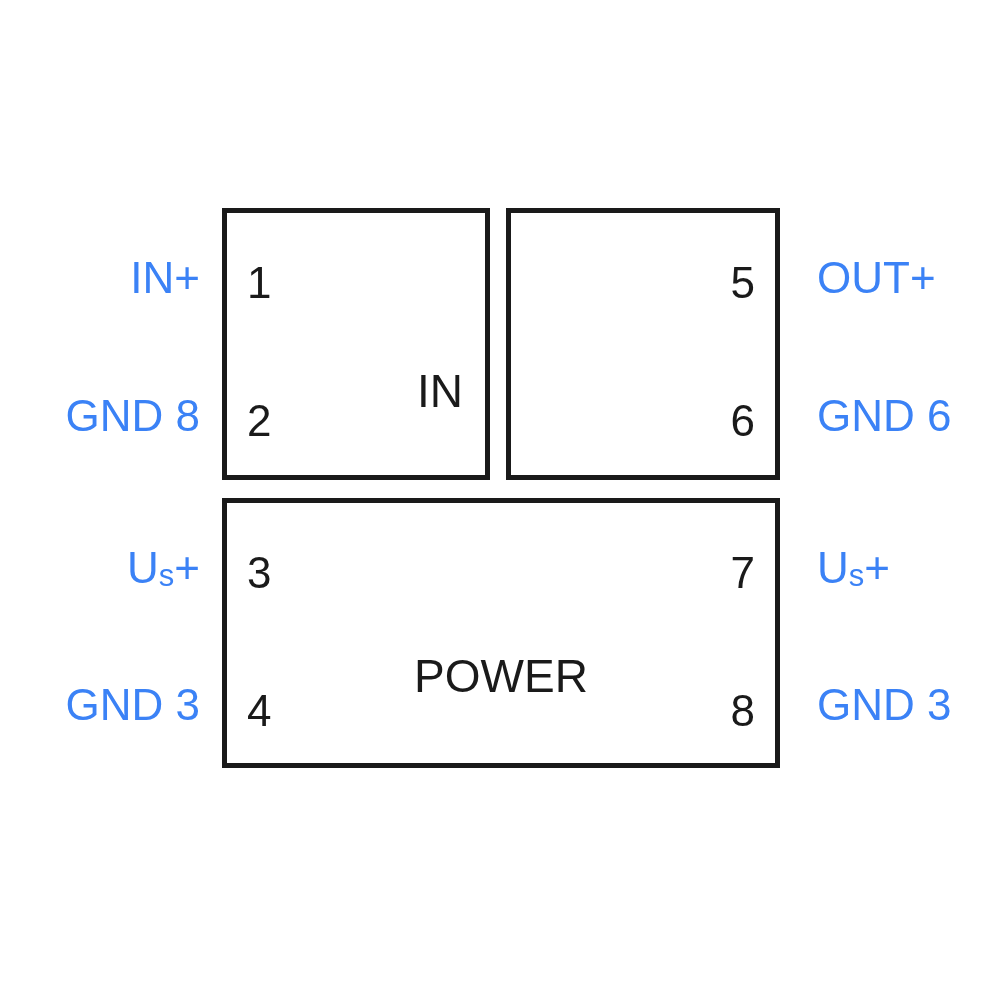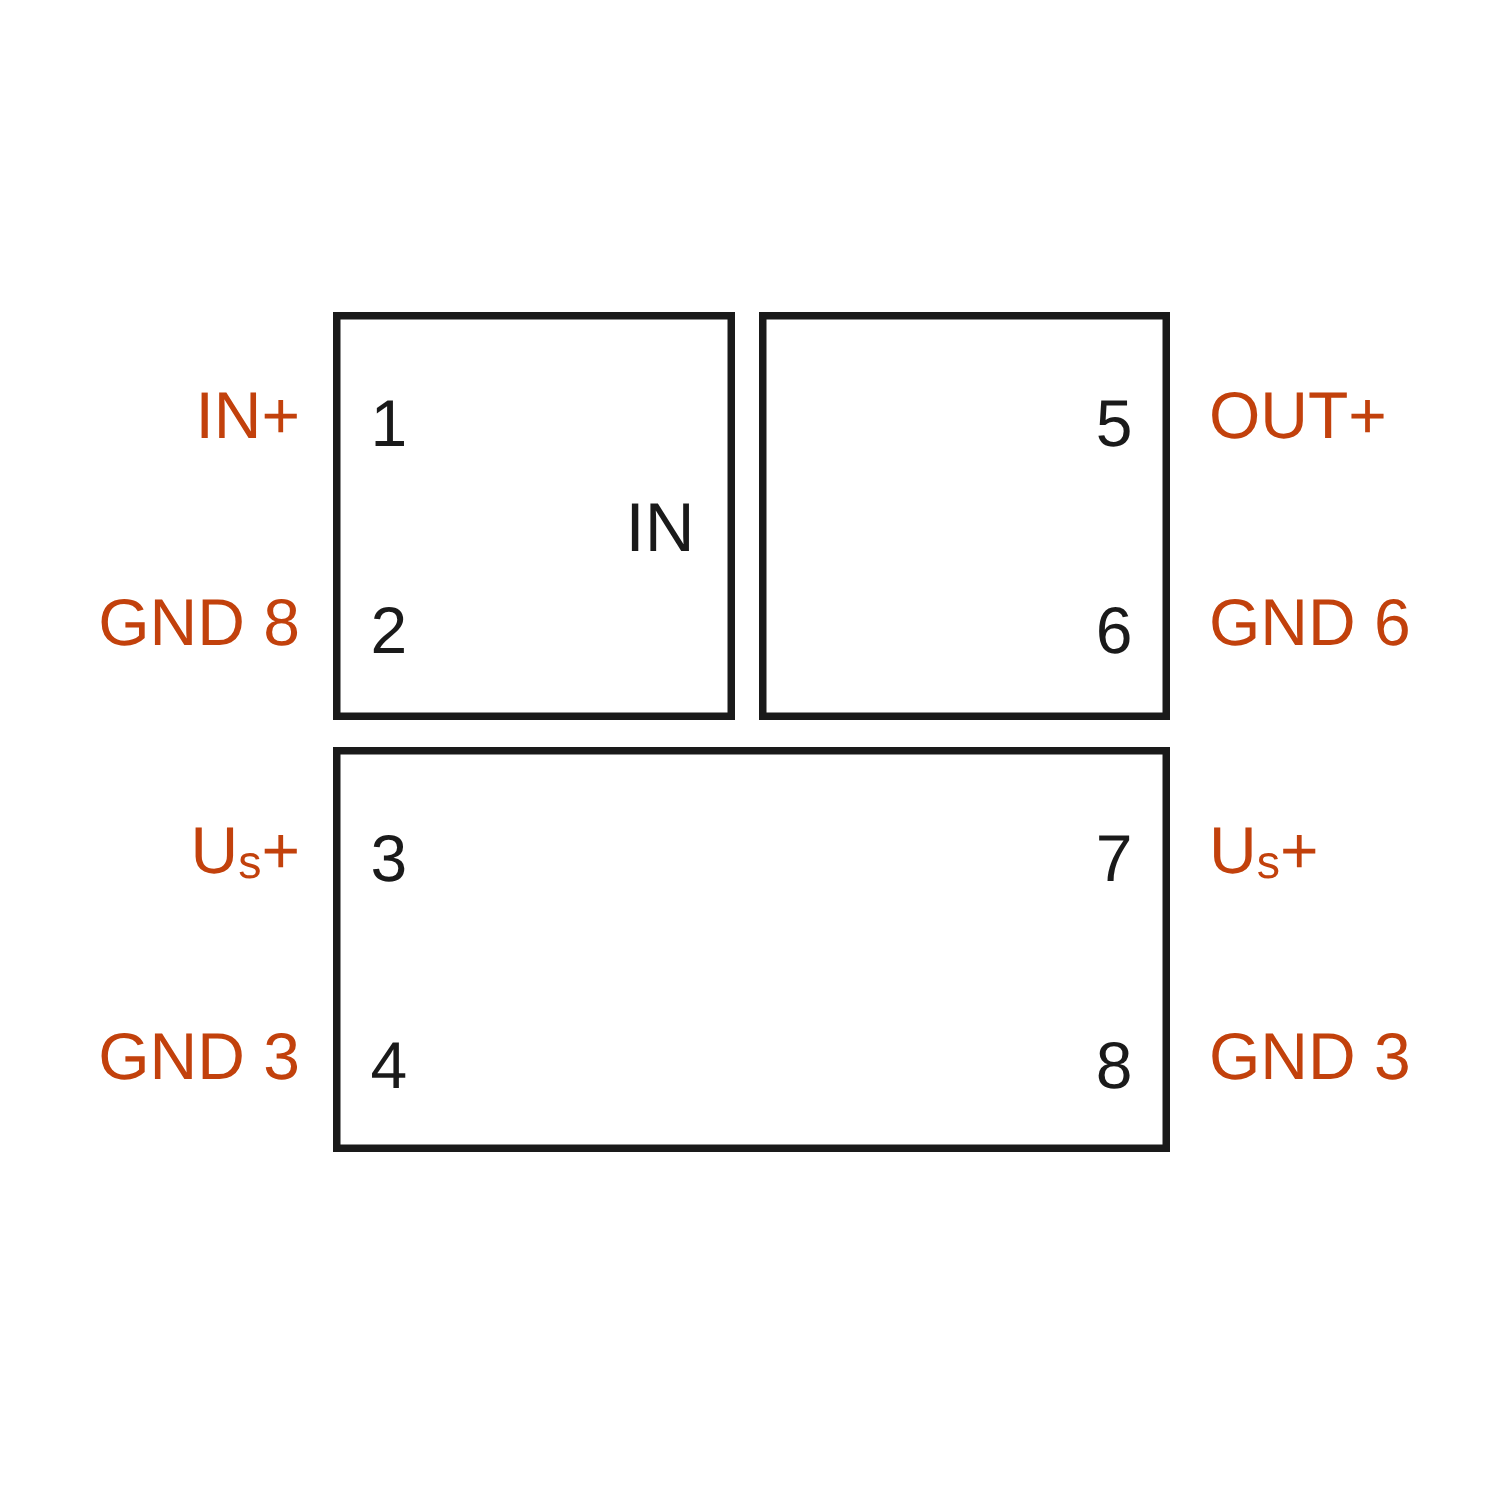--- a/index.html
+++ b/index.html
@@ -65,20 +65,21 @@
   .pin-num.top    { top: 48px; }
   .pin-num.bottom { top: 186px; }
 
   
   .block-title {
     position: absolute;
     font-size: 46px;
     line-height: 1;
     color: #1a1a1a;
     white-space: nowrap;
+    margin-top: 40px;
   }
   #title-in {
     right: 22px;
     top: 115px;
   }
   #title-out {
     left: 36px;
     top: 115px;
   }
   #title-power {
@@ -86,29 +87,29 @@
     right: 0;
     top: 110px;
     text-align: center;
   }
 
   
   .term-label {
     position: absolute;
     font-size: 44px;
     line-height: 1;
-    color: #c2410c;
+    color: #3b82f6;
     white-space: nowrap;
   }
   .term-label.side-left {
     right: 0;
     text-align: right;
   }
   .term-label.side-right {
-    left: 6px;
+    left: 17px;
     text-align: left;
   }
 
   .label-col-left {
     position: absolute;
     left: 0;
     width: 200px;
   }
   .label-col-right {
     position: absolute;
@@ -144,20 +145,21 @@
   <div class="block" id="block-out">
     <span class="pin-num right top">5</span>
     <span class="pin-num right bottom">6</span>
   </div>
 
   <div class="block" id="block-power">
     <span class="pin-num left top">3</span>
     <span class="pin-num left bottom">4</span>
     <span class="pin-num right top">7</span>
     <span class="pin-num right bottom">8</span>
+    <span class="block-title" id="title-power">POWER</span>
   </div>
 
   <div class="label-col-left row-1">
     <span class="term-label side-left">IN+</span>
   </div>
   <div class="label-col-left row-2">
     <span class="term-label side-left">GND 8</span>
   </div>
   <div class="label-col-left row-3">
     <span class="term-label side-left"><span>U</span><span class="sub">s</span><span>+</span></span>

